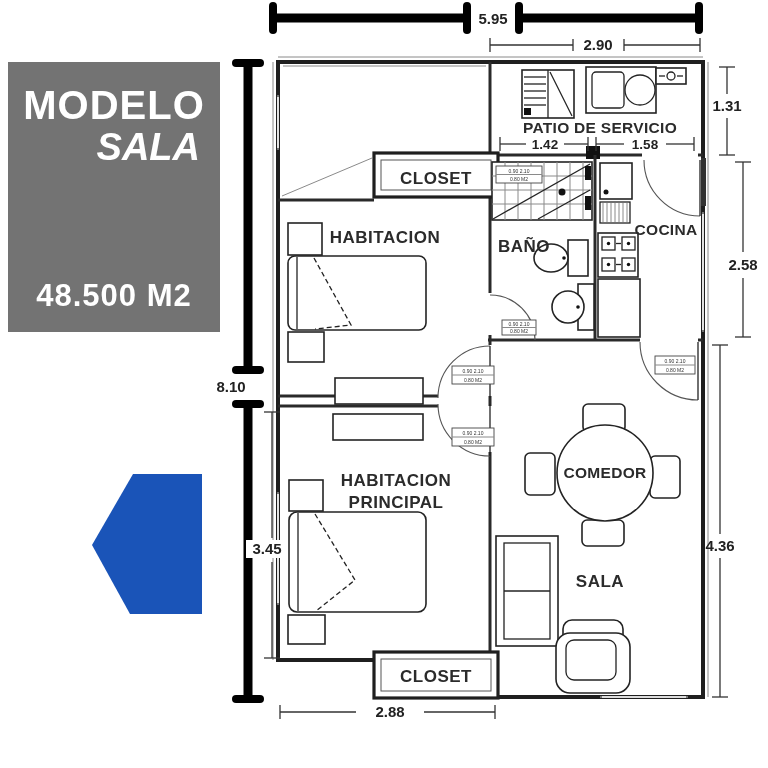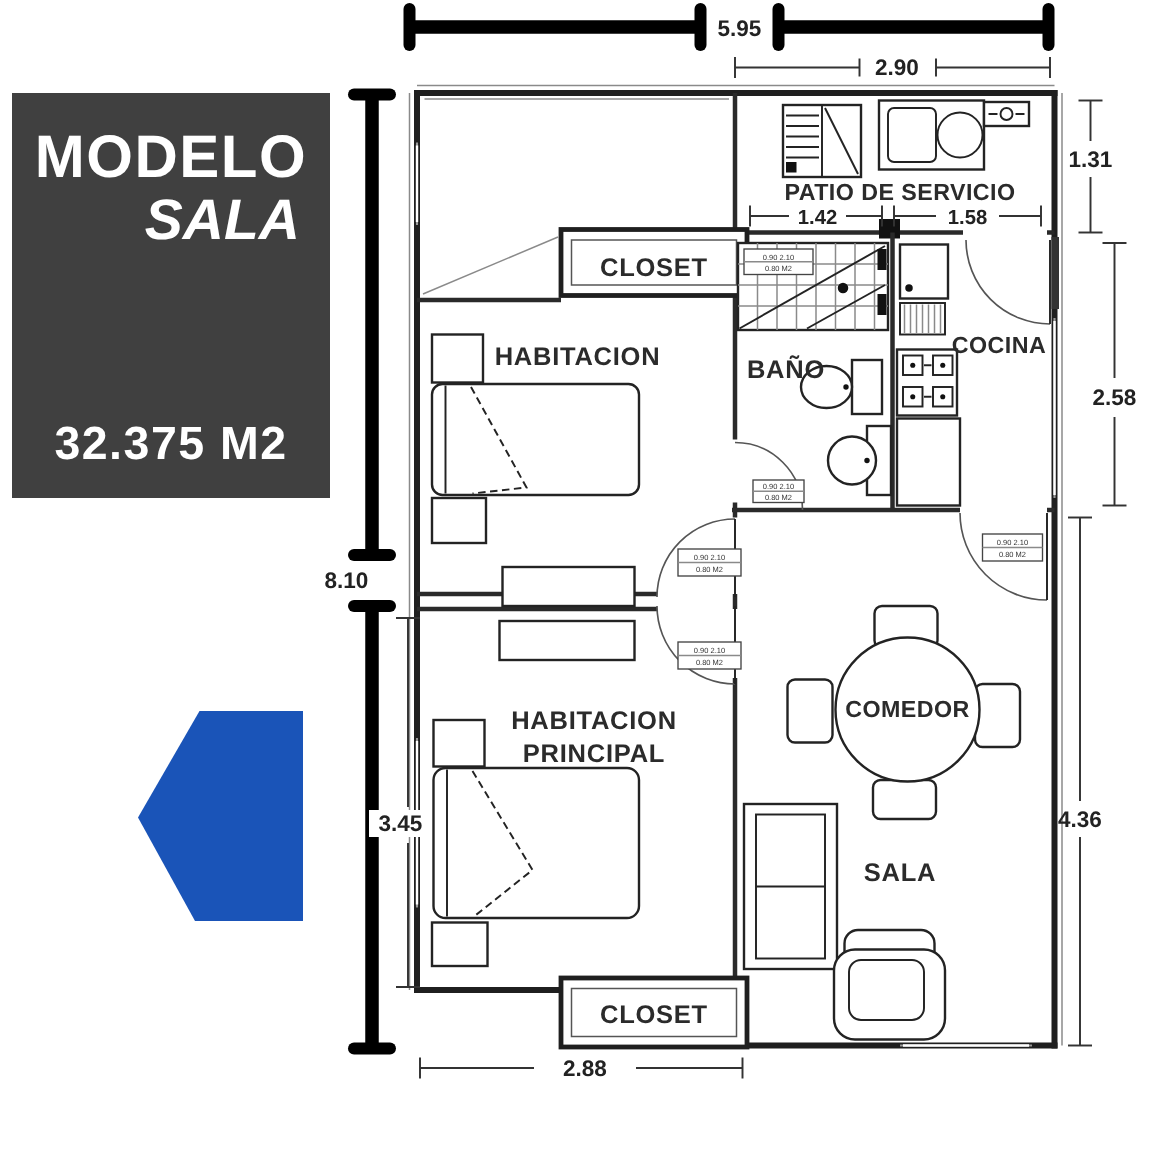--- a/index.html
+++ b/index.html
@@ -3,21 +3,21 @@
 <meta charset="utf-8">
 <style>
   html,body{margin:0;padding:0;background:#ffffff;}
   #stage{
     position:relative;width:768px;height:768px;background:#ffffff;overflow:hidden;
     font-family:"Liberation Sans", sans-serif;
   }
   
   .title-card{
     position:absolute;left:8px;top:62px;width:212px;height:270px;
-    background:#404040;color:#ffffff;box-sizing:border-box;padding:22px 14px 18px 14px;
+    background:#737373;color:#ffffff;box-sizing:border-box;padding:22px 14px 18px 14px;
     display:flex;flex-direction:column;
   }
   .title-card .l1{font-size:40px;font-weight:bold;text-align:center;letter-spacing:1px;line-height:1.05;}
   .title-card .l2{font-size:38px;font-weight:bold;font-style:italic;text-align:right;padding-right:6px;line-height:1.15;}
   .title-card .area{font-size:31px;font-weight:bold;text-align:center;margin-top:auto;letter-spacing:1px;}
   
   svg{position:absolute;left:0;top:0;}
   .wall{stroke:#1f1f1f;stroke-width:4;fill:none;stroke-linecap:square;}
   .wall2{stroke:#2a2a2a;stroke-width:3;fill:none;}
   .thin{stroke:#8a8a8a;stroke-width:1;fill:none;}
@@ -36,21 +36,21 @@
   .win{stroke:#999999;stroke-width:1.4;fill:none;}
 </style>
 </head>
 <body>
 
 <div id="stage">
 
   <div class="title-card">
     <div class="l1">MODELO</div>
     <div class="l2">SALA</div>
-    <div class="area">32.375 M2</div>
+    <div class="area">48.500 M2</div>
   </div>
 
   <svg width="768" height="768" viewBox="0 0 768 768">
 
     <polygon points="202,474 133,474 92,545 130,614 202,614" fill="#1a54b8"></polygon>
 
     <g>
 
       <line class="thin" x1="278" y1="57" x2="703" y2="57"></line>
       <line class="thin" x1="283" y1="66" x2="486" y2="66"></line>

